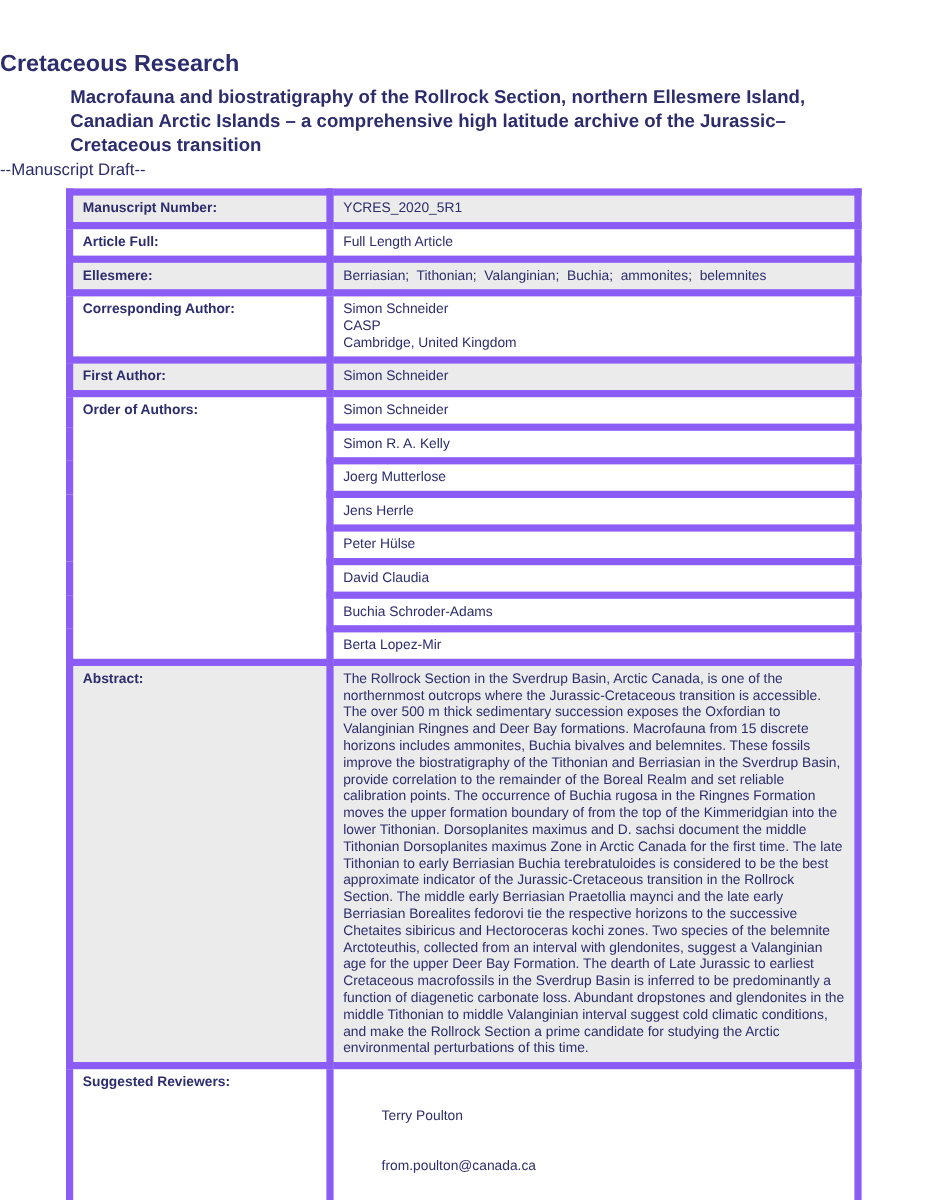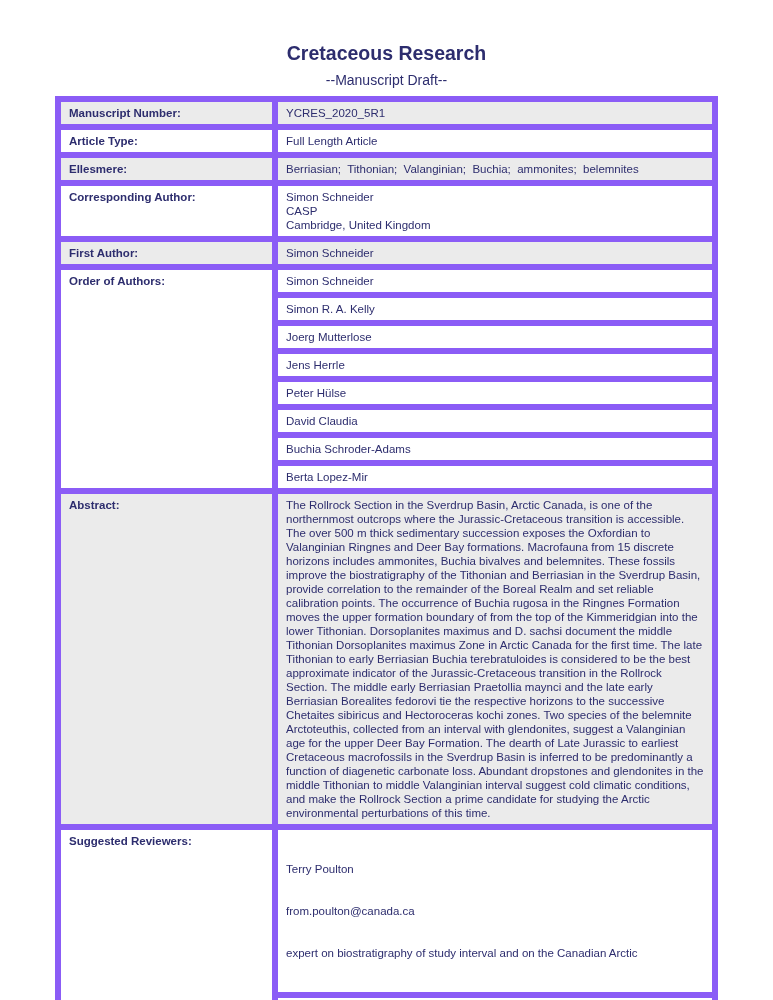--- a/index.html
+++ b/index.html
@@ -11,21 +11,20 @@
   }
   .page {
     position: relative;
     width: 773px;
     height: 1000px;
     margin: 0 auto;
     background: #ffffff;
     overflow: hidden;
   }
   .header {
-    text-align: center;
     padding-top: 42px;
     color: #2d2d6e;
   }
   .journal-title {
     font-size: 19.5px;
     font-weight: bold;
     line-height: 23px;
     margin-bottom: 7px;
   }
   .paper-title {
@@ -56,41 +55,42 @@
   }
   td.label {
     width: 217px;
     font-weight: bold;
   }
   td.value {
     white-space: pre-wrap;
   }
   tr.gray td { background: #ebebeb; }
   tr.white td { background: #ffffff; }
-  .reviewer-block div { line-height: 14px; }
+  .reviewer-block div { line-height: 14px; margin-left: 32px; }
 </style>
 </head>
 <body>
 
 <div class="page">
 
   <div class="header">
     <div class="journal-title">Cretaceous Research</div>
+    <div class="paper-title">Macrofauna and biostratigraphy of the Rollrock Section, northern Ellesmere Island, Canadian Arctic Islands – a comprehensive high latitude archive of the Jurassic–Cretaceous transition</div>
     <div class="draft-label">--Manuscript Draft--</div>
   </div>
 
   <table class="meta-table">
     <tbody>
       <tr class="gray">
         <td class="label">Manuscript Number:</td>
         <td class="value">YCRES_2020_5R1</td>
       </tr>
 
       <tr class="white">
-        <td class="label">Article Type:</td>
+        <td class="label">Article Full:</td>
         <td class="value">Full Length Article</td>
       </tr>
 
       <tr class="gray">
         <td class="label">Ellesmere:</td>
         <td class="value">Berriasian;  Tithonian;  Valanginian;  Buchia;  ammonites;  belemnites</td>
       </tr>
 
       <tr class="white">
         <td class="label">Corresponding Author:</td>

